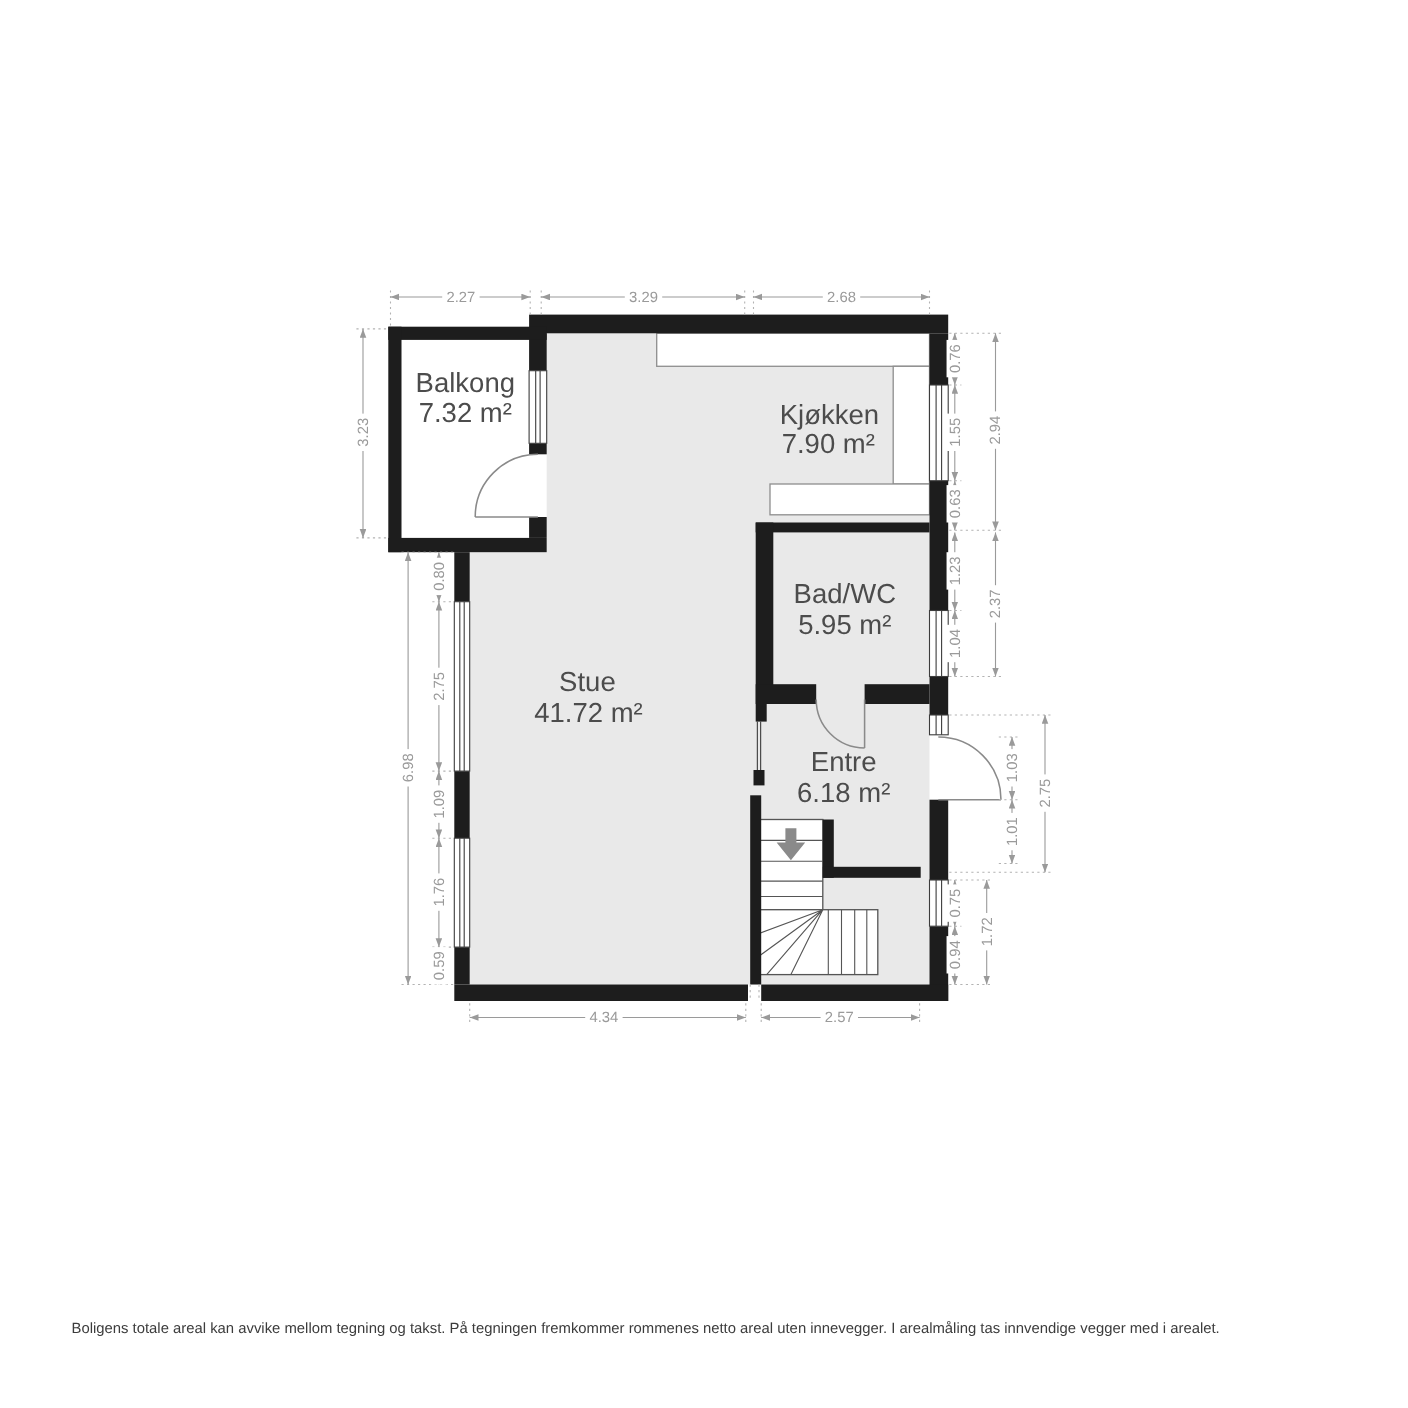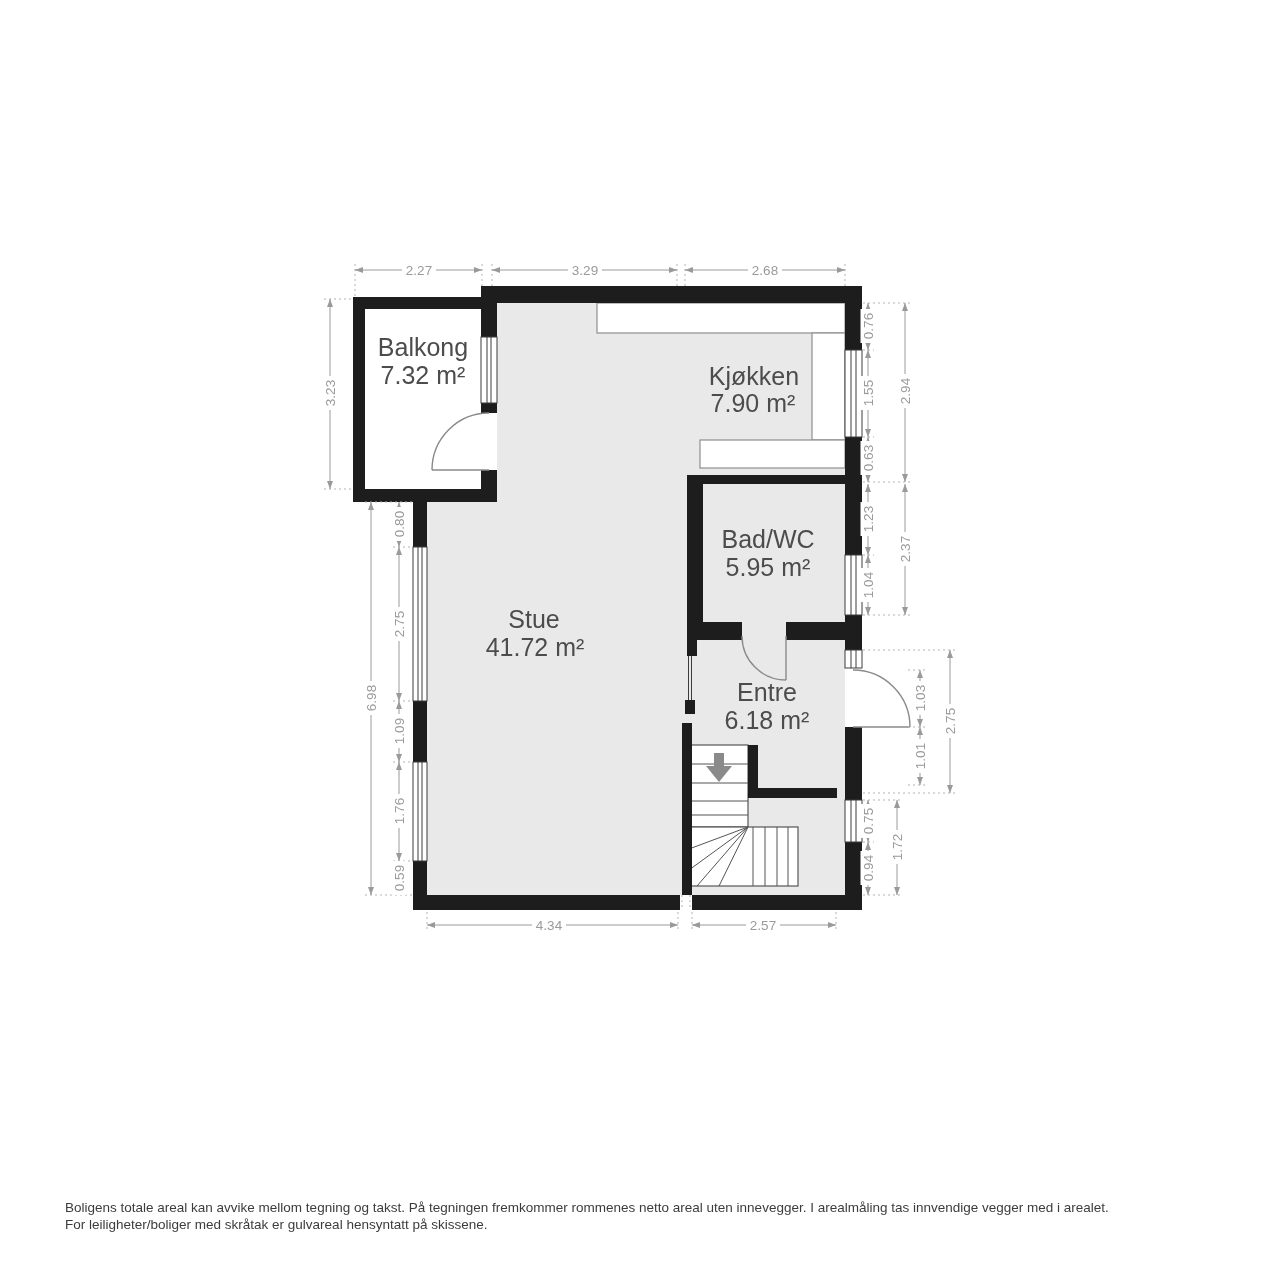--- a/index.html
+++ b/index.html
@@ -279,15 +279,14 @@
         </g>
     <g transform="rotate(-90 897 847)">
           <rect class="dimbg" x="880" y="839.5" width="34" height="15"></rect>
           <text class="dim-text" x="897" y="851.5">1.72</text>
         </g>
   </g>
 </svg>
 
 <div class="footer">
   <div>Boligens totale areal kan avvike mellom tegning og takst. På tegningen fremkommer rommenes netto areal uten innevegger. I arealmåling tas innvendige vegger med i arealet.</div>
-  <div>For leiligheter/boliger med skråtak er gulvareal hensyntatt på skissene.</div>
 </div>
 </div>
 
 </body></html>

